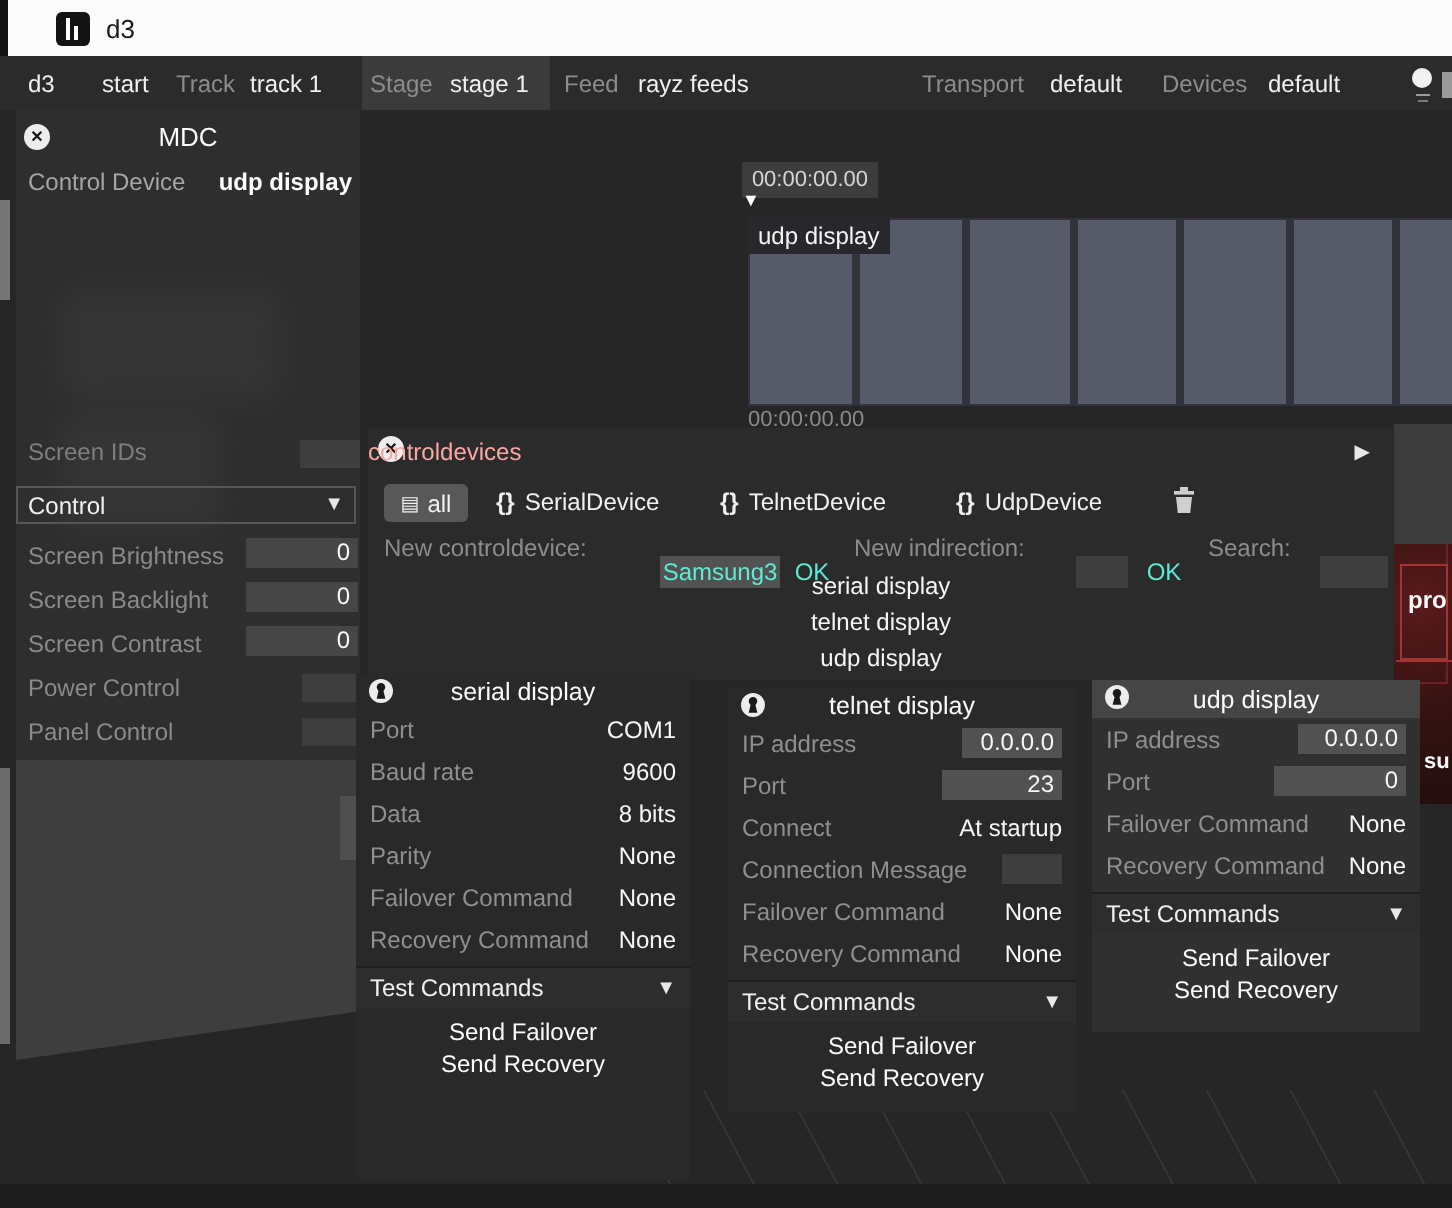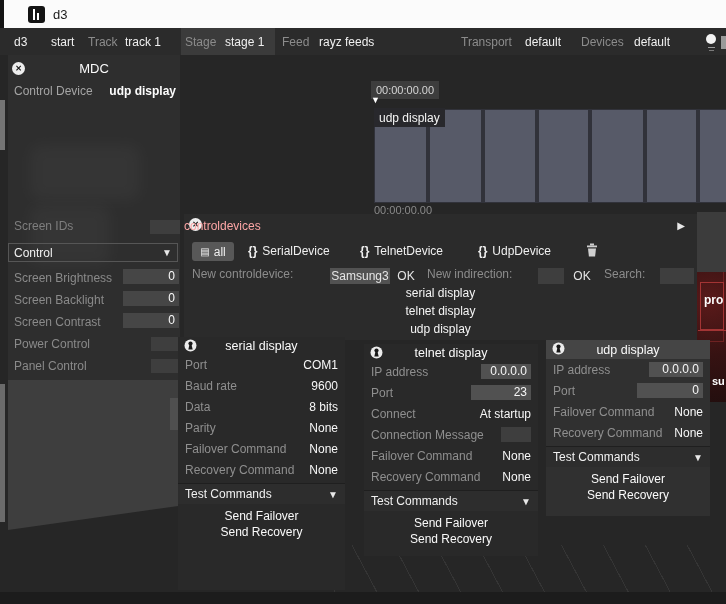--- a/index.html
+++ b/index.html
@@ -91,21 +91,21 @@
   .cdp{left:184px;top:214px;width:513px;height:126px;background:#2b2b2b}
   .cdp .title{position:absolute;left:0;top:5px;width:100%;text-align:left;color:#fca5a5}
   .cdp .arrow-r{position:absolute;right:12px;top:6px}
   .tabs{position:absolute;left:0;top:27px;width:100%;height:21px}
   .alltab{position:absolute;left:8px;top:1px;width:42px;height:19px;background:#585858;border-radius:3px;
           display:flex;align-items:center;justify-content:center;gap:4px}
   .tabgrp{position:absolute;top:3px;display:flex;gap:5px;align-items:center;color:#f0f0f0}
   .braces{font-weight:bold;color:#f0f0f0}
   .cdrow{position:absolute;left:0;top:50px;width:100%;height:20px}
   .cdrow .flbl{position:absolute;top:3px;color:#8c8c8c}
-  .cdrow .fbox{position:absolute;top:4px;height:16px;line-height:16px;text-align:center;color:#e5e5e5}
+  .cdrow .fbox{position:absolute;top:14px;height:16px;line-height:16px;text-align:center;color:#5eead4}
   .cditem{position:absolute;left:0;width:100%;text-align:center;color:#f5f5f5}
 
   
   .serialp{left:178px;top:337px;width:167px;height:253px;background:#292929}
   .telnetp{left:364px;top:344px;width:174px;height:212px;background:#292929}
   .udpp{left:546px;top:340px;width:164px;height:176px;background:#303030}
 </style>
 </head>
 <body>
 

